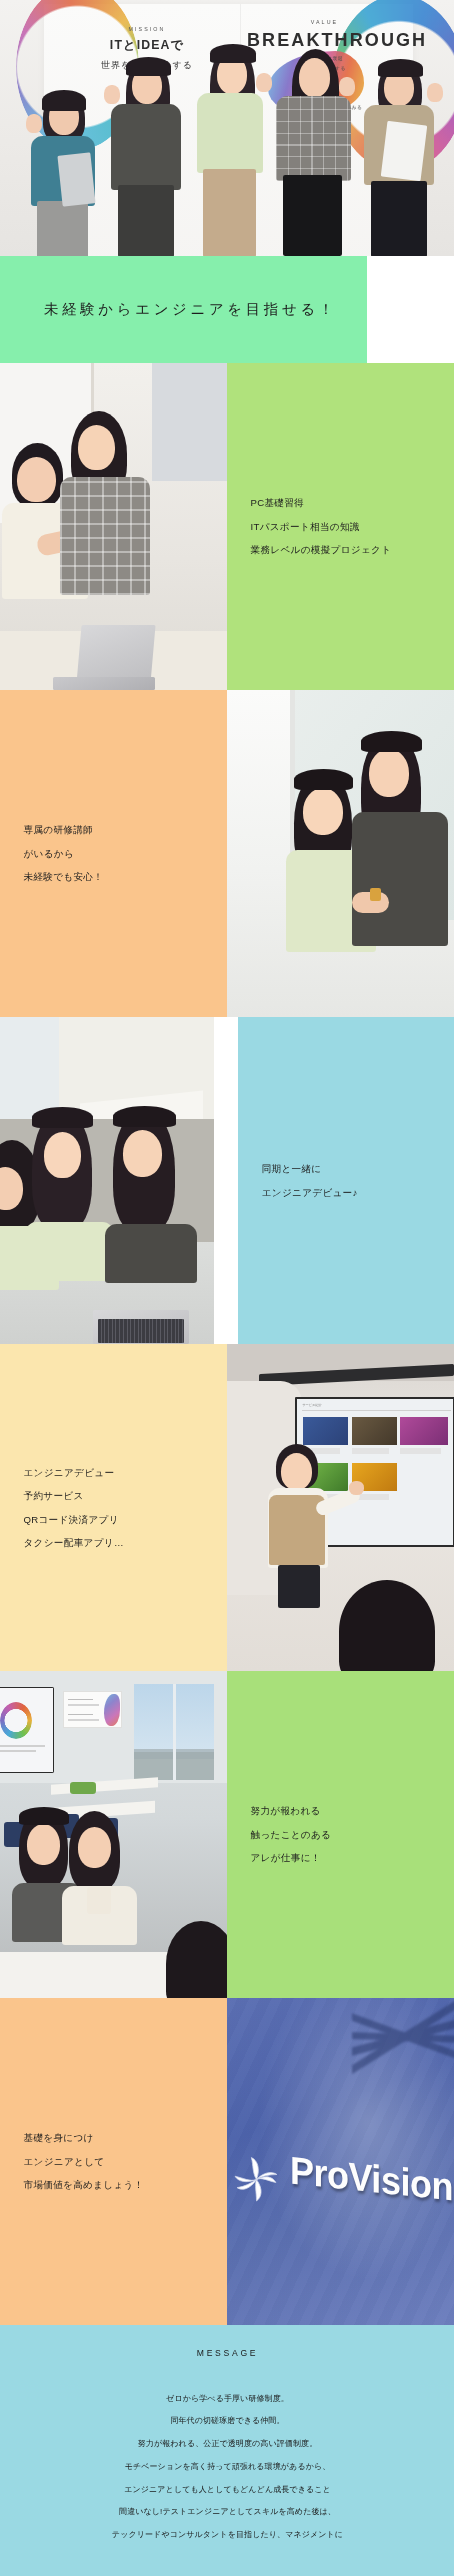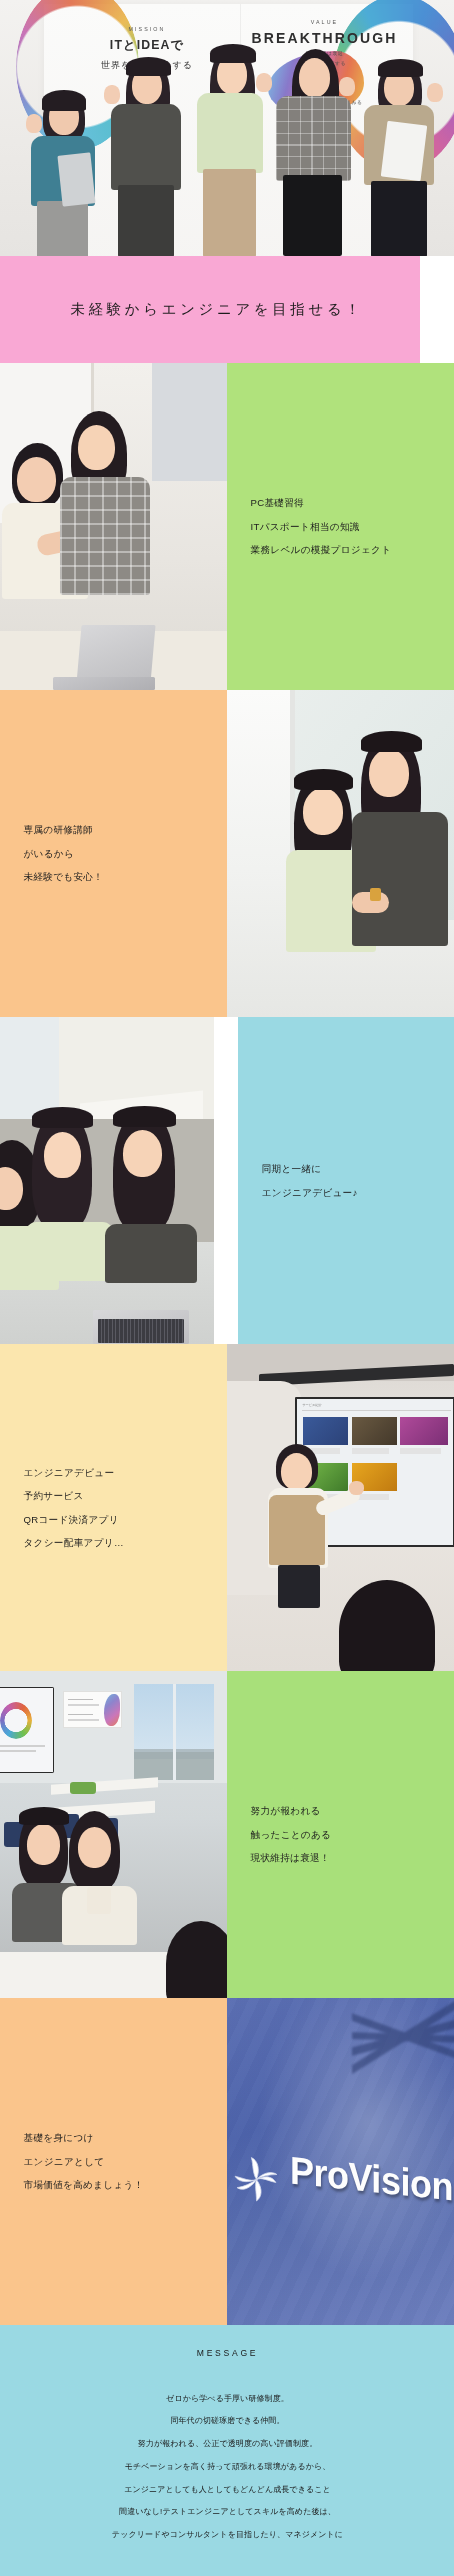--- a/index.html
+++ b/index.html
@@ -56,21 +56,21 @@
   
   .person { position:absolute; bottom:0; }
   .head { position:absolute; border-radius:50% 50% 46% 46%; }
   .hair { position:absolute; border-radius:52% 52% 38% 38%; }
   .body-s { position:absolute; border-radius:11.8px 11.8px 3.2px 3.2px; }
   .legs { position:absolute; border-radius:2.1px; }
   .hand { position:absolute; width:16px; height:19px; border-radius:45% 45% 40% 40%; background:#f2cdb4; }
 
   
   .banner {
-    width:420px; height:107px; background:#f9a8d4;
+    width:367px; height:107px; background:#86efac;
     display:flex; align-items:center; justify-content:center;padding-left:14px;
   }
   .banner h1 {
     font-size:14.4px; letter-spacing:3.7px; color:#1d1d1d; font-weight:500; white-space:nowrap;
   }
 
   
   .sec { width:455px; height:327px; display:flex; }
   .half { width:227px; height:327px; position:relative; overflow:hidden; }
   .panel { display:flex; flex-direction:column; justify-content:center; padding:0 23.5px; }
@@ -135,21 +135,21 @@
       <div class="kw k-label" style="position:static">MISSION</div>
       <div class="kw k-big" style="position:static">ITとIDEAで</div>
       <div class="kw k-jp" style="position:static">世界をより良くする</div>
       <div class="kw k-label" style="position:static;margin-top:14px">VISION</div>
       <div class="kw k-jp" style="position:static">思の実現</div>
       <div class="kw k-jp" style="position:static">り組む</div>
     </div>
 
     <div class="colValue">
       <div class="kw k-label" style="position:static">VALUE</div>
-      <div class="kw k-big" style="position:static;font-size:14px;letter-spacing:2.1px">BREAKTHROUGH</div>
+      <div class="kw k-big" style="position:static;font-size:18px;letter-spacing:2.1px">BREAKTHROUGH</div>
       <div class="kw k-sm" style="position:static">現状維持は衰退</div>
       <div class="kw k-sm" style="position:static">打破し、突破する</div>
       <div class="kw k-big" style="position:static;margin-top:16px;font-size:11.8px;letter-spacing:2.1px">TRY</div>
       <div class="kw k-sm" style="position:static">どんなことも、まずやってみる</div>
       <div class="kw k-big" style="position:static;margin-top:14px;font-size:11.8px;letter-spacing:2.1px">MORE</div>
     </div>
 
     <div class="person" style="left:21.4px;width:80px;height:177px;">
       <div class="hair" style="left:21.4px;top:13px;width:42px;height:51px;background:#2a2228;"></div>
       <div class="head" style="left:28px;top:19px;width:30px;height:37px;background:#f0c9ae;"></div>
@@ -401,21 +401,21 @@
           <div style="position:absolute;left:23.5px;top:76px;width:24.6px;height:27px;background:#efe9dd;border-radius:3.2px;"></div>
         </div>
         <div style="position:absolute;right:-8.6px;bottom:-3.2px;width:70px;height:80px;">
           <div class="hair" style="left:0;top:0;width:70px;height:86px;background:#1e181c;border-radius:50% 50% 18% 18%;"></div>
         </div>
       </div>
     </div>
     <div class="half panel p-green2">
       <p>努力が報われる</p>
       <p>触ったことのある</p>
-      <p>現状維持は衰退！</p>
+      <p>アレが仕事に！</p>
     </div>
   </div>
 
   <div class="sec">
     <div class="half panel p-orange">
       <p>基礎を身につけ</p>
       <p>エンジニアとして</p>
       <p>市場価値を高めましょう！</p>
     </div>
     <div class="half photo">

